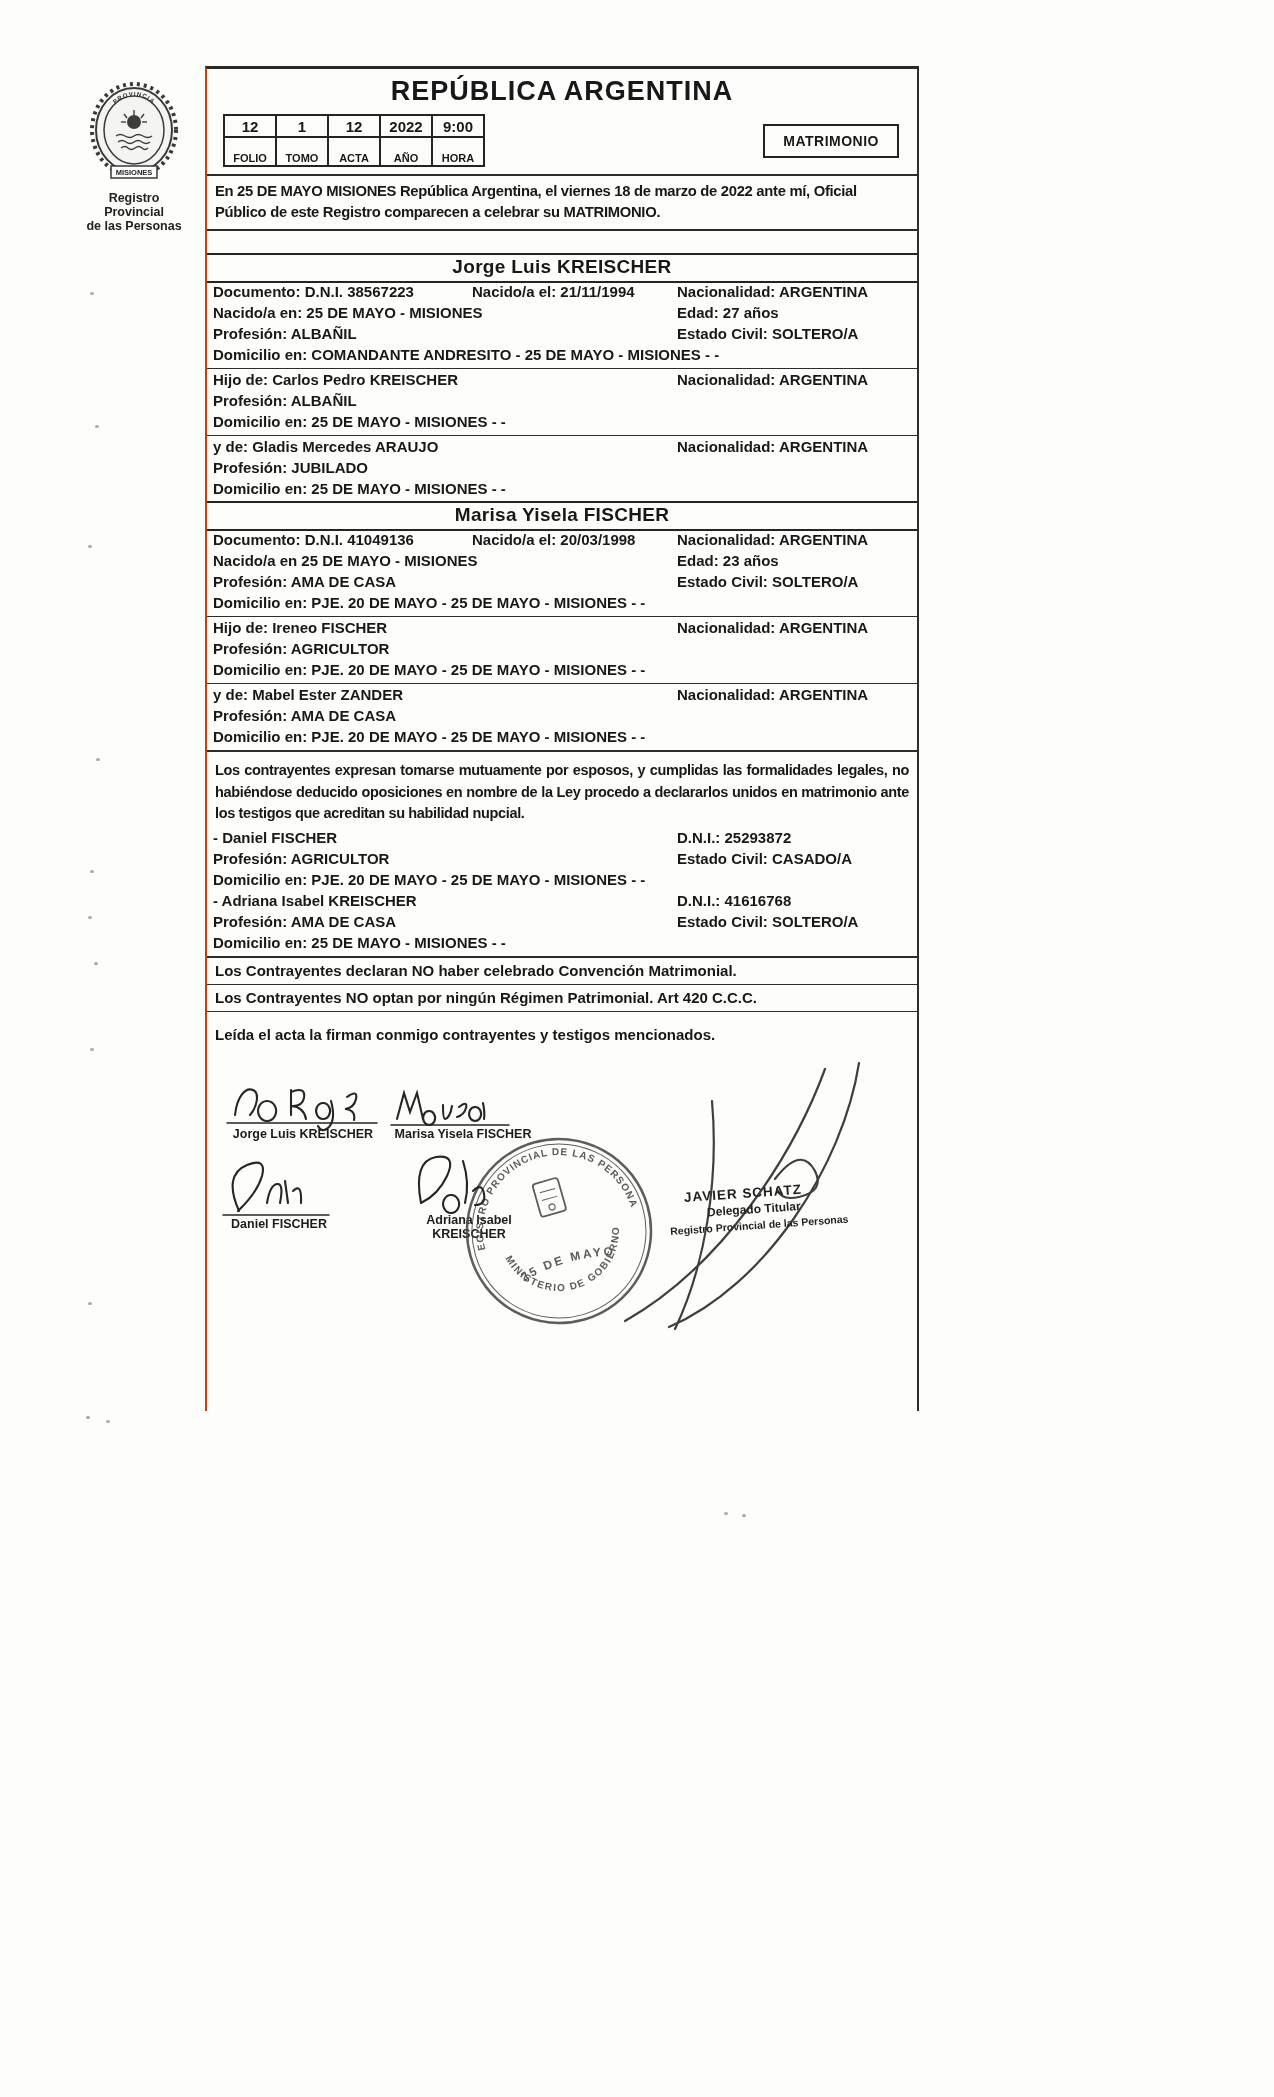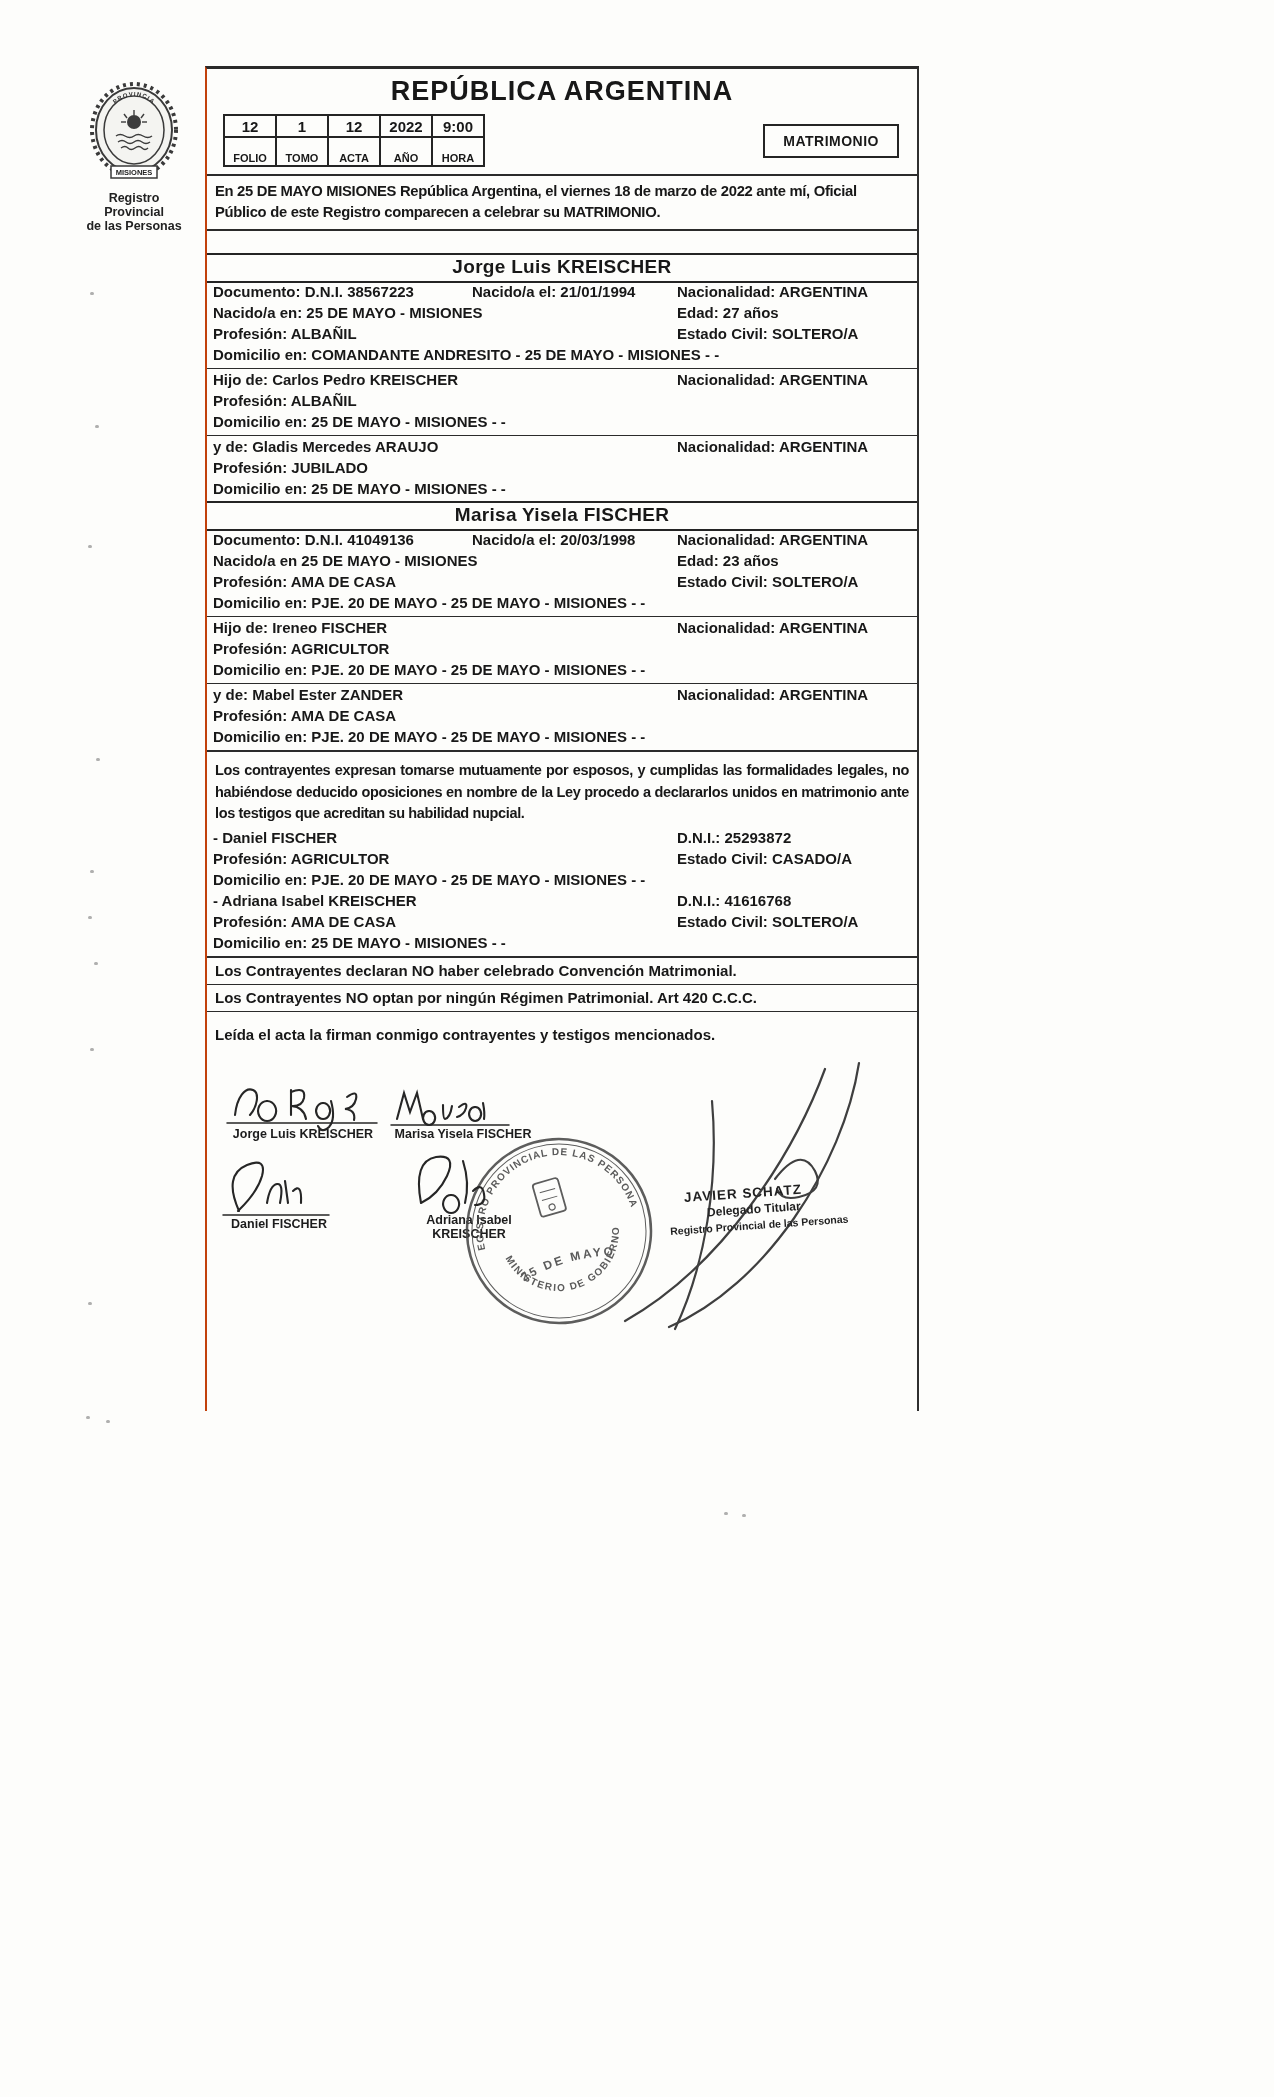--- a/index.html
+++ b/index.html
@@ -136,21 +136,21 @@
   <div class="rule"></div>
   <div class="intro">En 25 DE MAYO MISIONES  República Argentina, el viernes 18 de marzo de 2022 ante mí, Oficial Público de este Registro comparecen a celebrar su MATRIMONIO.</div>
   <div class="rule"></div>
   <div class="section-gap"></div>
 
   <section>
     <div class="person-bar">Jorge Luis KREISCHER</div>
     <div class="rows">
       <div class="row">
         <span class="cl">Documento: D.N.I. 38567223</span>
-        <span class="cm">Nacido/a el: 21/01/1994</span>
+        <span class="cm">Nacido/a el: 21/11/1994</span>
         <span class="cr">Nacionalidad: ARGENTINA</span>
       </div>
       <div class="row">
         <span class="cl">Nacido/a en: 25 DE MAYO - MISIONES</span>
         <span class="cr">Edad: 27 años</span>
       </div>
       <div class="row">
         <span class="cl">Profesión: ALBAÑIL</span>
         <span class="cr">Estado Civil: SOLTERO/A</span>
       </div>

